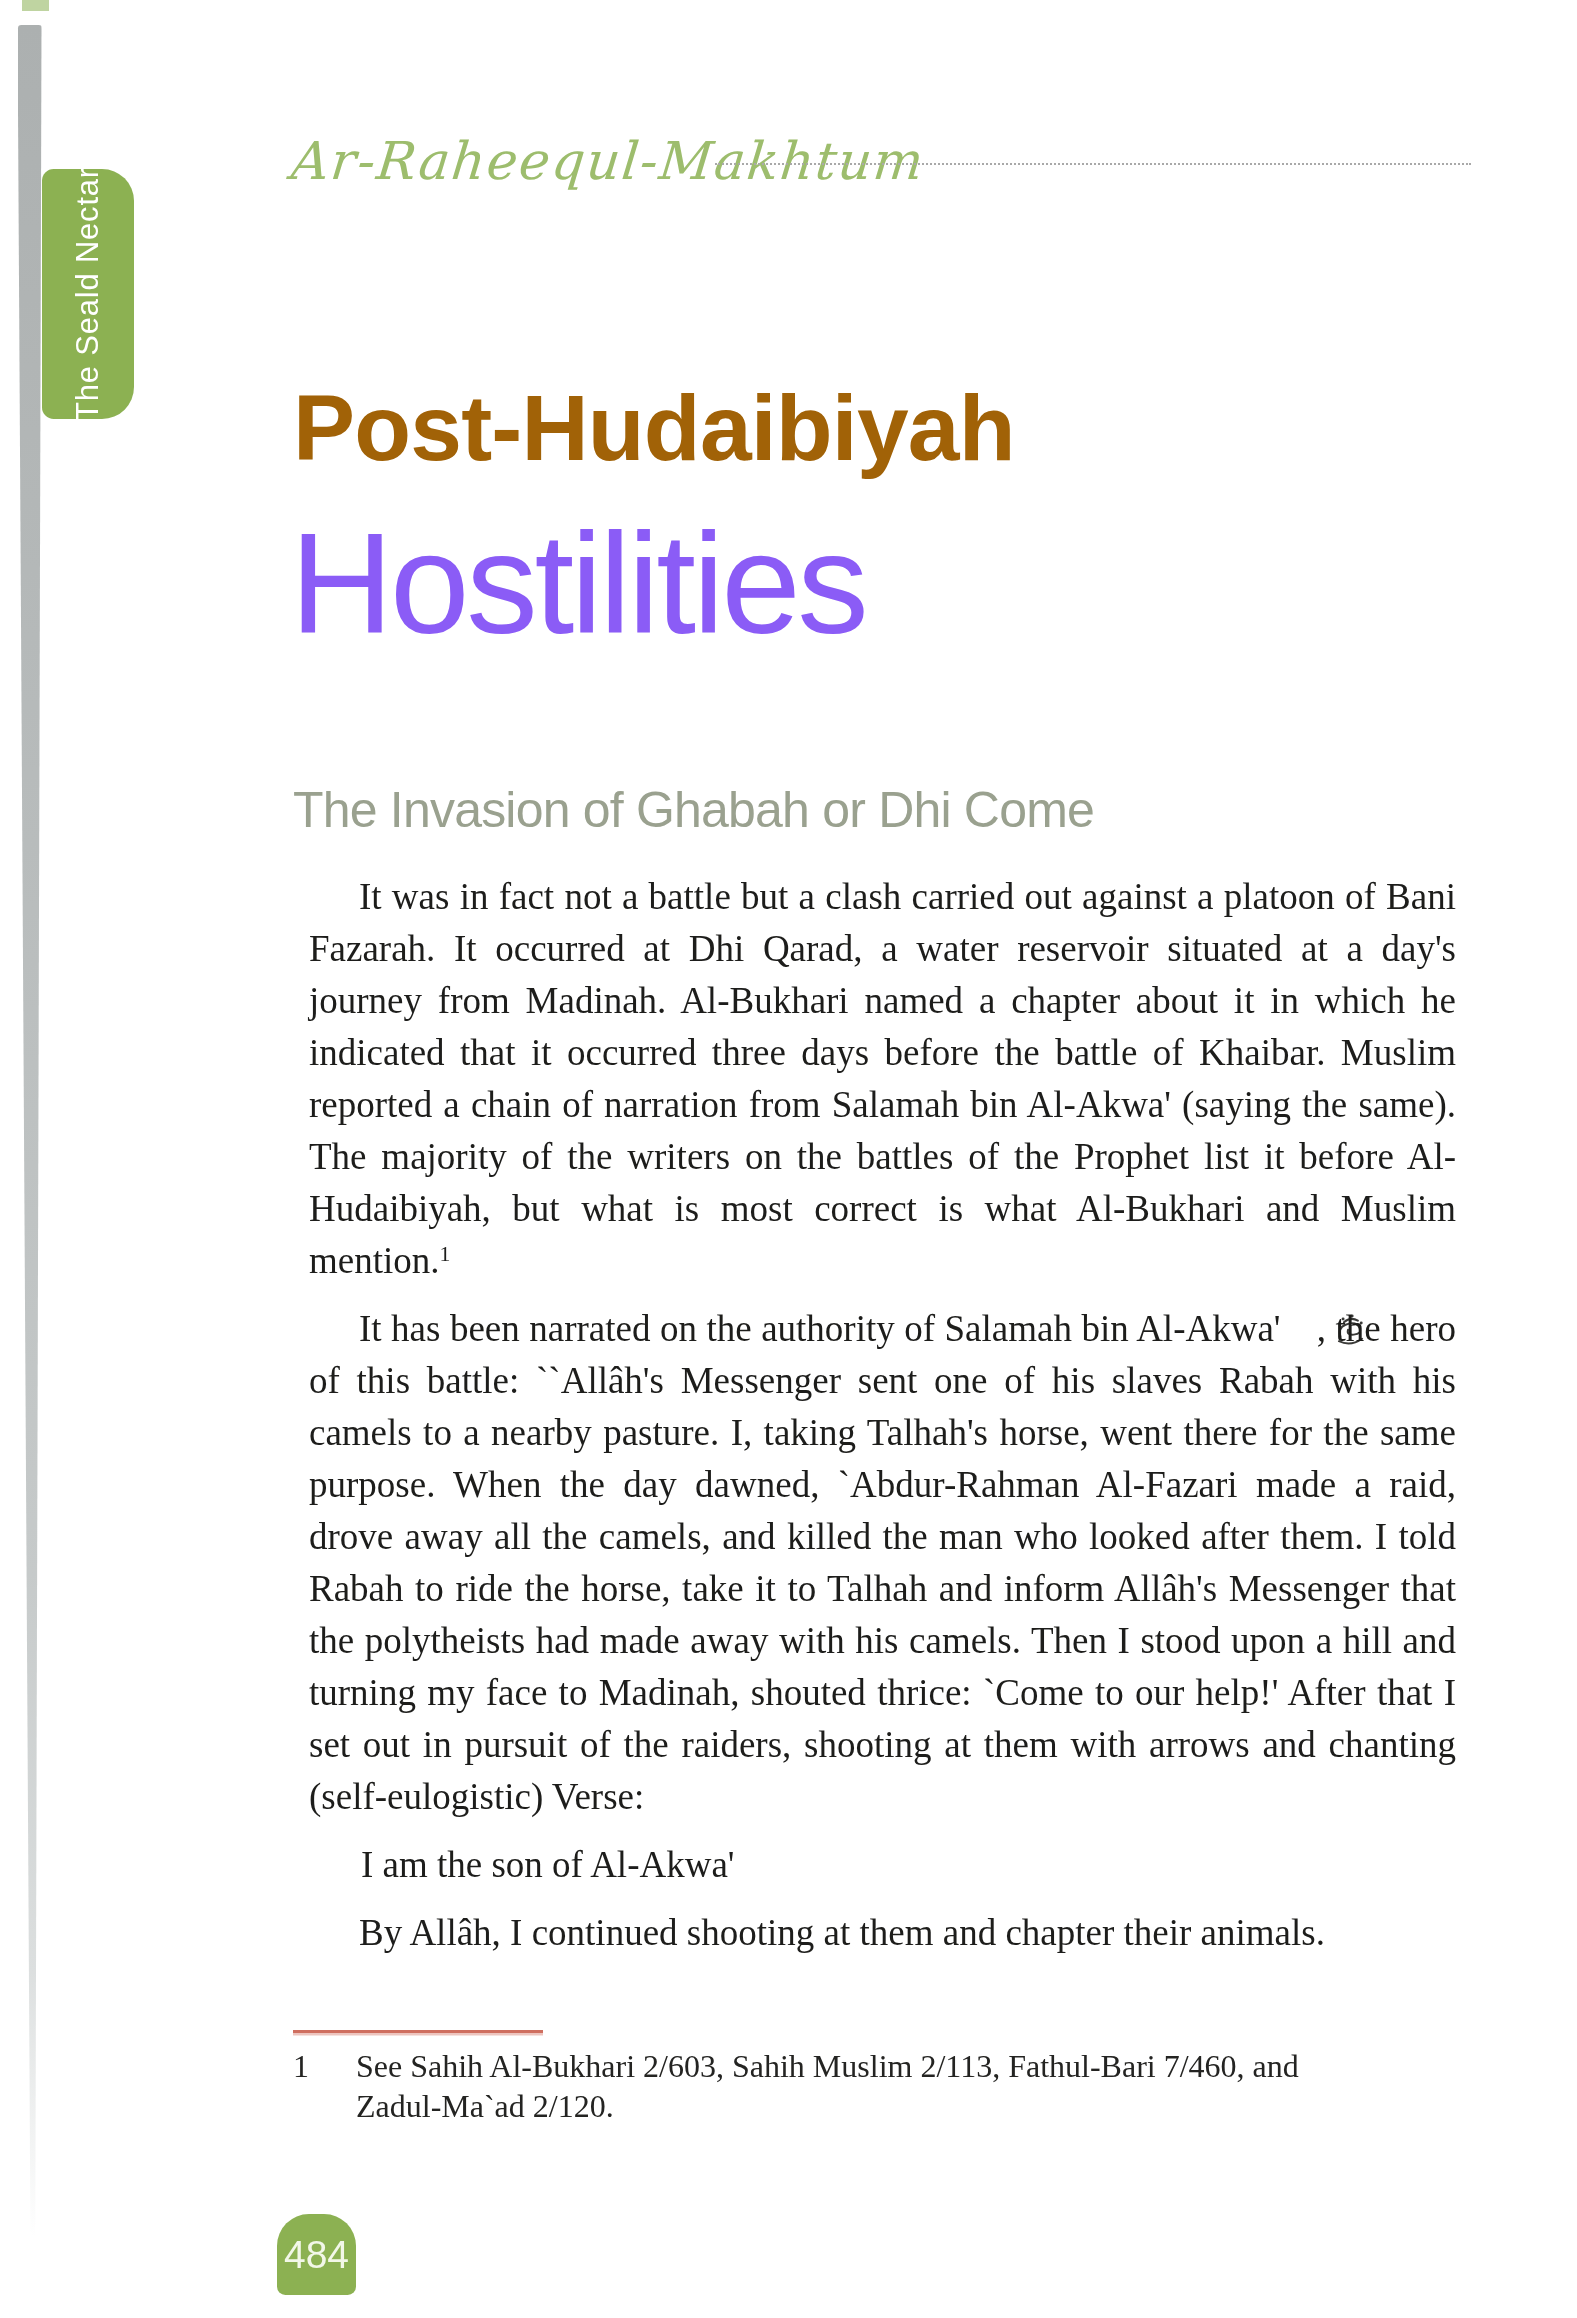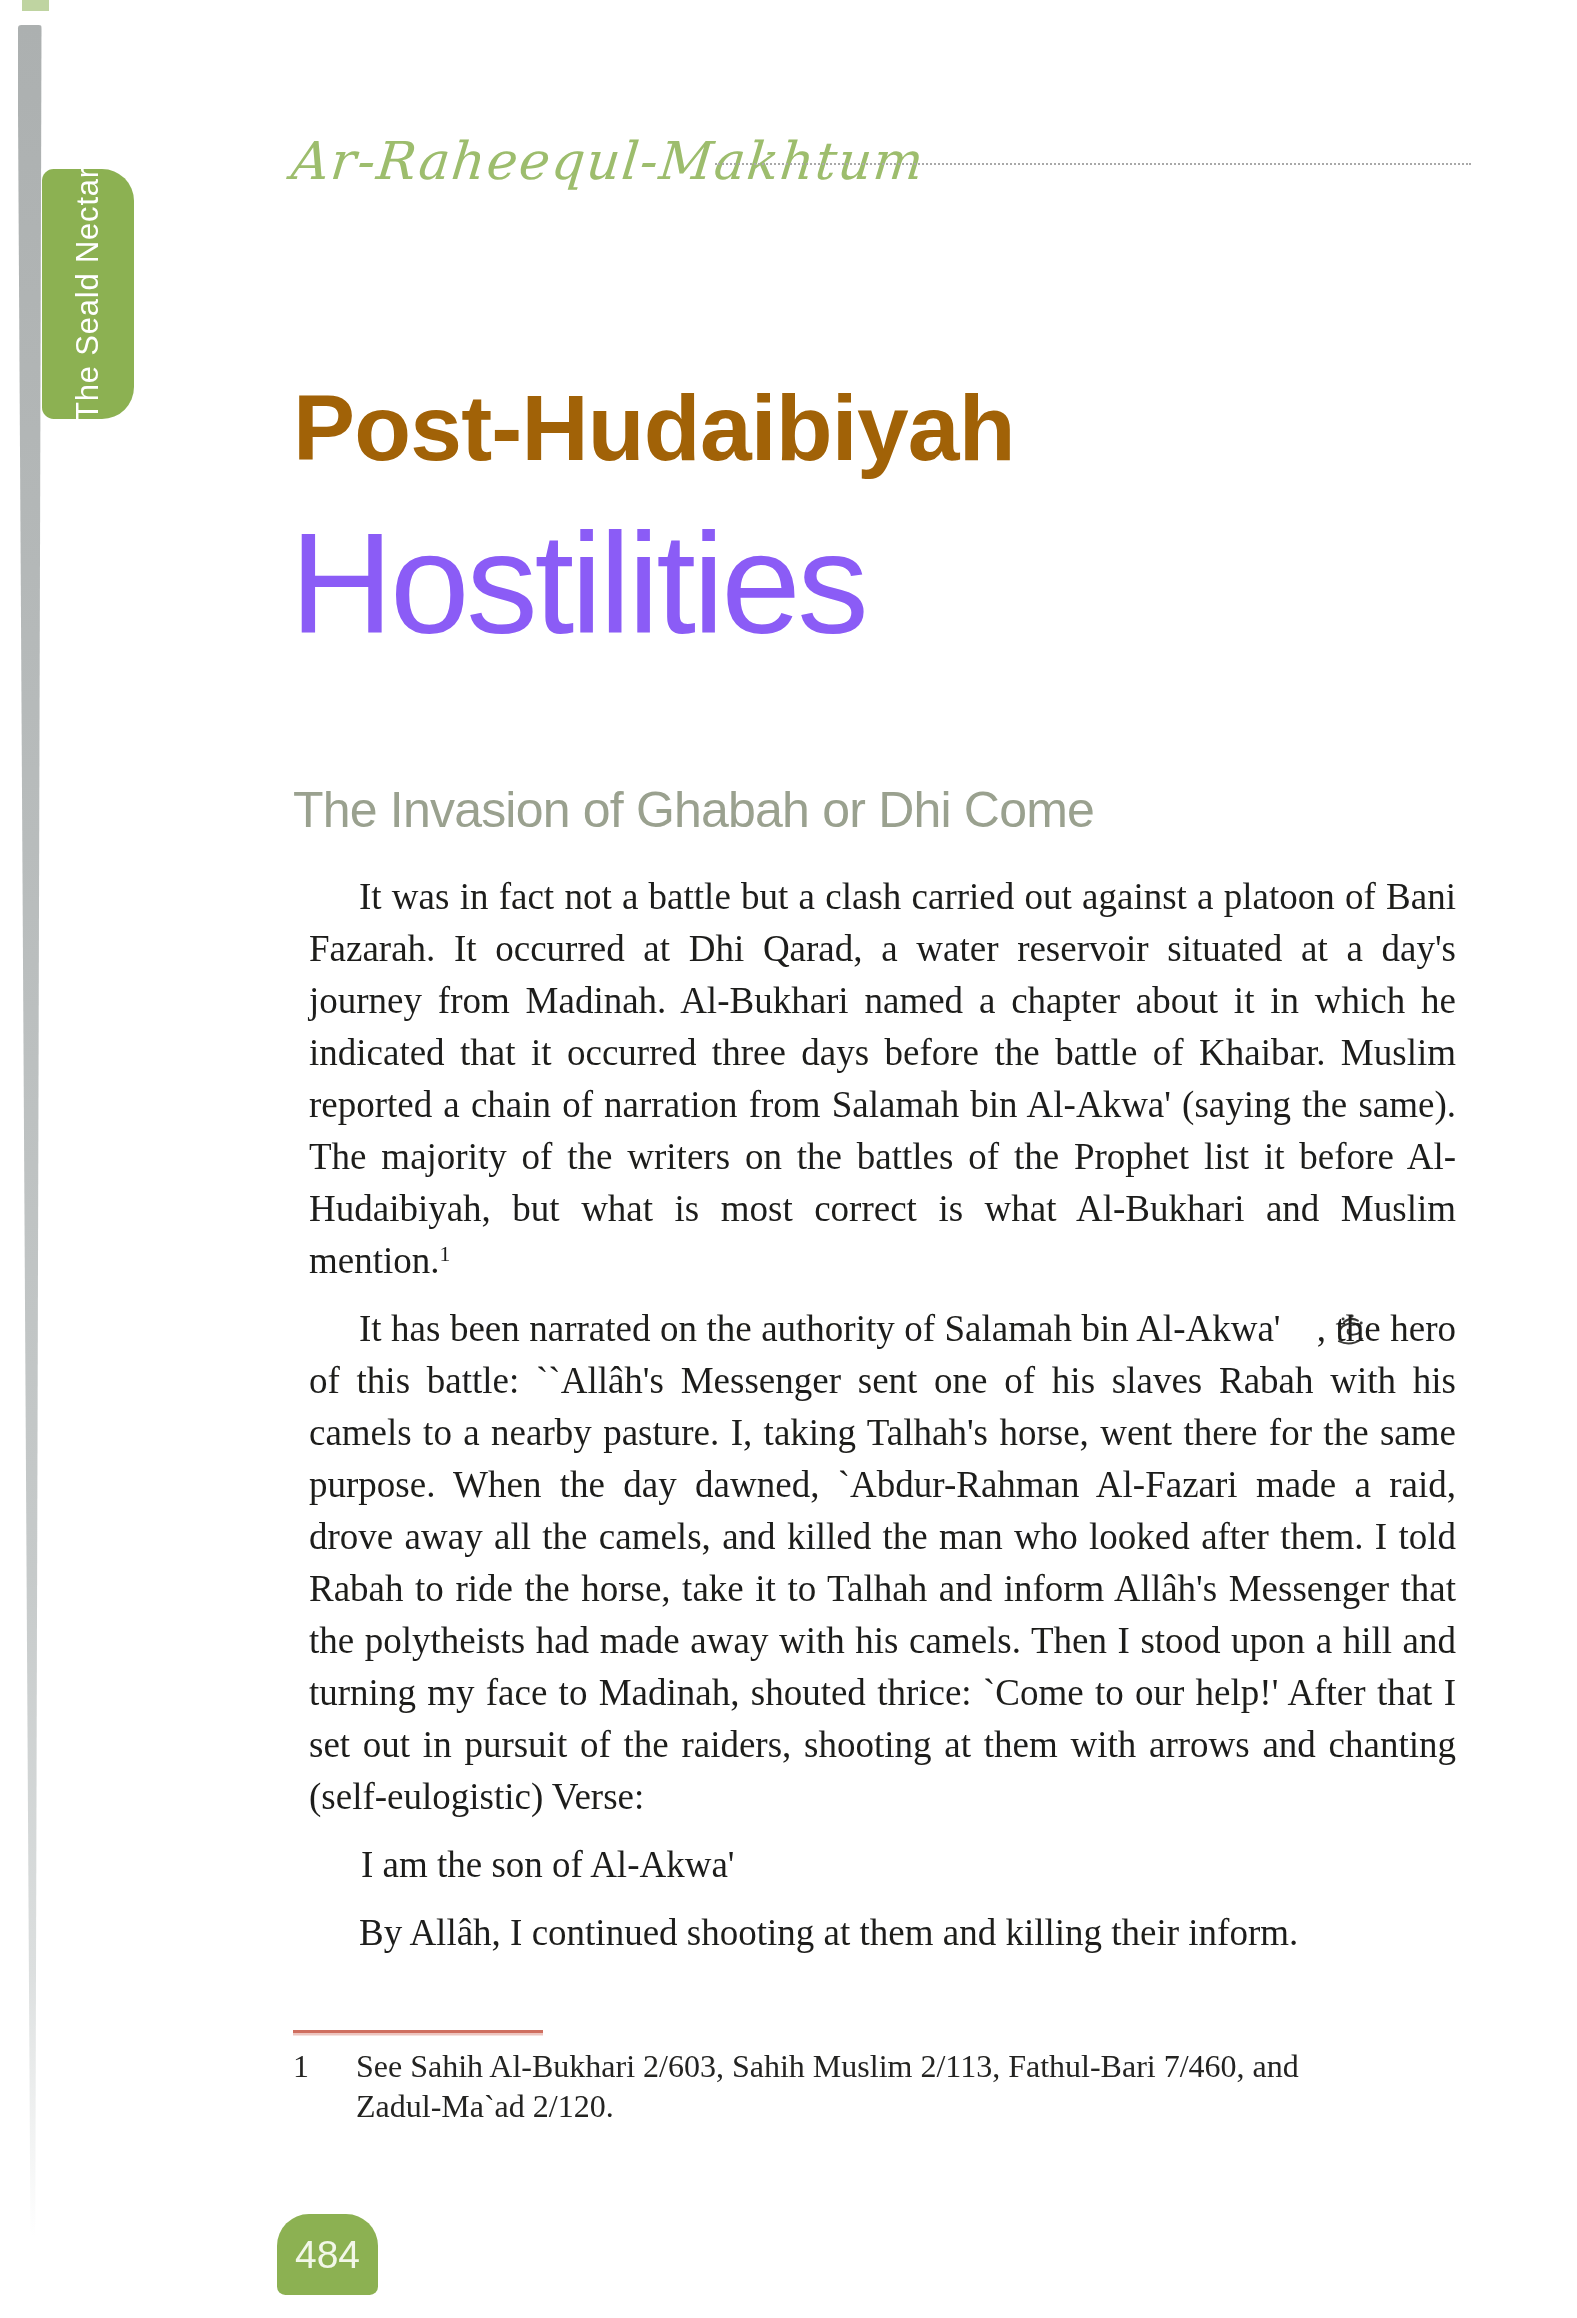--- a/index.html
+++ b/index.html
@@ -105,21 +105,21 @@
     position:absolute;left:293px;top:2046px;width:1075px;
     display:flex;
     font-family:"Liberation Serif",serif;
     font-size:32px;line-height:40px;color:#242422;
   }
   .fn-marker{flex:0 0 63px;}
   .fn-text{flex:1;}
 
   
   .page-badge{
-    position:absolute;left:277px;top:2214px;width:101px;height:81px;
+    position:absolute;left:277px;top:2214px;width:79px;height:81px;
     background:#8cb152;
     border-radius:32px 32px 8.3px 8.3px;
     display:flex;align-items:center;justify-content:center;
     font-family:"Liberation Sans",sans-serif;
     font-size:39px;color:#f2f7e8;
   }
 </style>
 </head>
 <body>
 
@@ -149,21 +149,21 @@
           </g>
           <g fill="#3a3a38">
             <circle cx="11" cy="7" r="1.8"></circle>
             <circle cx="22" cy="3.5" r="1.8"></circle>
             <circle cx="33" cy="12" r="1.8"></circle>
           </g>
         </svg></span><span>, the hero of this battle: ``Allâh's Messenger sent one of his slaves Rabah with his camels to a nearby pasture. I, taking Talhah's horse, went there for the same purpose. When the day dawned, `Abdur-Rahman Al-Fazari made a raid, drove away all the camels, and killed the man who looked after them. I told Rabah to ride the horse, take it to Talhah and inform Allâh's Messenger that the polytheists had made away with his camels. Then I stood upon a hill and turning my face to Madinah, shouted thrice: `Come to our help!' After that I set out in pursuit of the raiders, shooting at them with arrows and chanting (self-eulogistic) Verse:</span></p>
 
   <p class="verse-line">I am the son of Al-Akwa'</p>
 
-  <p class="closing-line">By Allâh, I continued shooting at them and killing their inform.</p>
+  <p class="closing-line">By Allâh, I continued shooting at them and chapter their animals.</p>
 </div>
 
 <div class="footnote-rule"></div>
 <div class="footnote">
   <span class="fn-marker">1</span>
   <span class="fn-text">See Sahih Al-Bukhari 2/603, Sahih Muslim 2/113, Fathul-Bari 7/460, and Zadul-Ma`ad 2/120.</span>
 </div>
 
 <div class="page-badge">
   <span>484</span>

